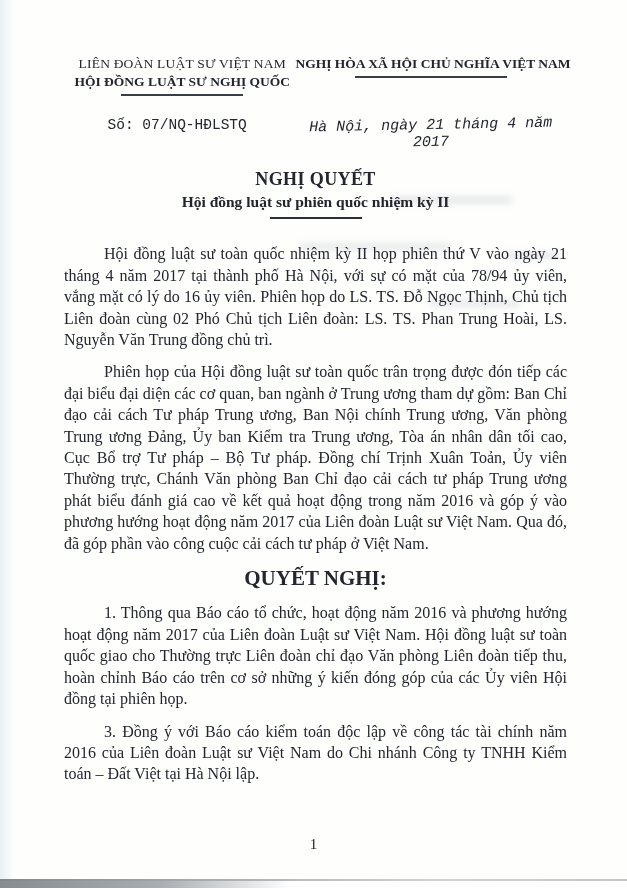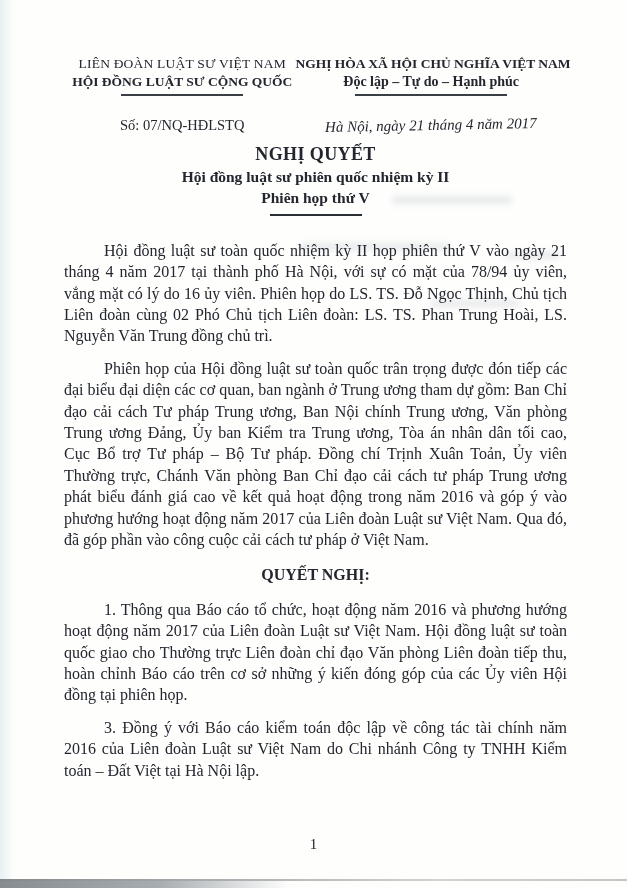--- a/index.html
+++ b/index.html
@@ -27,32 +27,32 @@
   .hdr-left{width:45%;text-align:center;}
   .hdr-right{width:54%;text-align:center;}
   .hdr-l1{font-size:13.5px;letter-spacing:.2px;white-space:nowrap;}
   .hdr-l2{font-size:13.5px;font-weight:bold;white-space:nowrap;margin-top:2px;}
   .hdr-r1{font-size:13.5px;font-weight:bold;white-space:nowrap;}
   .hdr-r2{font-size:14px;font-weight:bold;white-space:nowrap;margin-top:2px;}
   .rule{height:1.5px;background:#3a3e45;margin:4px auto 0;}
   .rule-left{width:122px;}
   .rule-right{width:152px;}
   
-  .meta{display:flex;justify-content:flex-end;margin-top:21px;}
+  .meta{display:flex;justify-content:space-between;margin-top:21px;font-family:Liberation Mono, monospace;}
   .doc-no{width:45%;text-align:center;font-size:14.5px;}
   .place-date{width:54%;text-align:center;font-size:15px;font-style:italic;transform:rotate(-1.1deg);}
   
-  .title{margin-top:9px;text-align:center;line-height:1.25;}
+  .title{margin-top:17px;text-align:center;line-height:1.25;}
   .title-main{font-size:18px;font-weight:bold;letter-spacing:.4px;}
   .title-sub{font-size:15.5px;font-weight:bold;margin-top:2px;}
   .title-rule{width:92px;height:2px;background:#2b2f36;margin:6px auto 0;}
   
   .body-text{margin-top:24px;font-size:16px;line-height:21.4px;text-align:justify;}
   .para{text-indent:40px;margin:0 0 11px 0;}
-  .resolve-head{text-align:center;font-weight:bold;font-size:16px;margin:14px 0 13px 0;text-indent:0;}
+  .resolve-head{text-align:center;font-weight:bold;font-size:21px;margin:14px 0 13px 0;text-indent:0;}
   
   .page-num{position:absolute;left:0;right:0;top:836px;text-align:center;font-size:15px;}
   .scan-bottom-line{
     position:absolute;left:0;right:0;bottom:7px;height:2px;
     background:linear-gradient(to right,#6f7478,#9ba0a4 35%,#c8cccf 70%,#b8bcbf);
     opacity:.85;
   }
   .scan-corner{
     position:absolute;left:0;bottom:0;height:7px;width:290px;
     background:linear-gradient(to right,#878c91,#a8adb1 55%,rgba(230,230,230,0));
@@ -71,39 +71,37 @@
   <div class="ghost g1"></div>
   <div class="ghost g2"></div>
   <div class="ghost g3"></div>
   <div class="ghost g4"></div>
 
   <div class="content">
 
     <div class="hdr">
       <div class="hdr-left">
         <div class="hdr-l1">LIÊN ĐOÀN LUẬT SƯ VIỆT NAM</div>
-        <div class="hdr-l2">HỘI ĐỒNG LUẬT SƯ CỘNG QUỐC</div>
+        <div class="hdr-l2">HỘI ĐỒNG LUẬT SƯ NGHỊ QUỐC</div>
         <div class="rule rule-left"></div>
       </div>
       <div class="hdr-right">
         <div class="hdr-r1">NGHỊ HÒA XÃ HỘI CHỦ NGHĨA VIỆT NAM</div>
-        <div class="hdr-r2">Độc lập – Tự do – Hạnh phúc</div>
         <div class="rule rule-right"></div>
       </div>
     </div>
 
     <div class="meta">
       <div class="doc-no">Số: 07/NQ-HĐLSTQ</div>
       <div class="place-date">Hà Nội, ngày 21 tháng 4 năm 2017</div>
     </div>
 
     <div class="title">
       <div class="title-main">NGHỊ QUYẾT</div>
       <div class="title-sub">Hội đồng luật sư phiên quốc nhiệm kỳ II</div>
-      <div class="title-sub">Phiên họp thứ V</div>
       <div class="title-rule"></div>
     </div>
 
     <div class="body-text">
       <p class="para">Hội đồng luật sư toàn quốc nhiệm kỳ II họp phiên thứ V vào ngày 21 tháng 4 năm 2017 tại thành phố Hà Nội, với sự có mặt của 78/94 ủy viên, vắng mặt có lý do 16 ủy viên. Phiên họp do LS. TS. Đỗ Ngọc Thịnh, Chủ tịch Liên đoàn cùng 02 Phó Chủ tịch Liên đoàn: LS. TS. Phan Trung Hoài, LS. Nguyễn Văn Trung đồng chủ trì.</p>
       <p class="para">Phiên họp của Hội đồng luật sư toàn quốc trân trọng được đón tiếp các đại biểu đại diện các cơ quan, ban ngành ở Trung ương tham dự gồm: Ban Chỉ đạo cải cách Tư pháp Trung ương, Ban Nội chính Trung ương, Văn phòng Trung ương Đảng, Ủy ban Kiểm tra Trung ương, Tòa án nhân dân tối cao, Cục Bổ trợ Tư pháp – Bộ Tư pháp. Đồng chí Trịnh Xuân Toản, Ủy viên Thường trực, Chánh Văn phòng Ban Chỉ đạo cải cách tư pháp Trung ương phát biểu đánh giá cao về kết quả hoạt động trong năm 2016 và góp ý vào phương hướng hoạt động năm 2017 của Liên đoàn Luật sư Việt Nam. Qua đó, đã góp phần vào công cuộc cải cách tư pháp ở Việt Nam.</p>
 
       <p class="para resolve-head">QUYẾT NGHỊ:</p>
 
       <p class="para">1. Thông qua Báo cáo tổ chức, hoạt động năm 2016 và phương hướng hoạt động năm 2017 của Liên đoàn Luật sư Việt Nam. Hội đồng luật sư toàn quốc giao cho Thường trực Liên đoàn chỉ đạo Văn phòng Liên đoàn tiếp thu, hoàn chỉnh Báo cáo trên cơ sở những ý kiến đóng góp của các Ủy viên Hội đồng tại phiên họp.</p>

